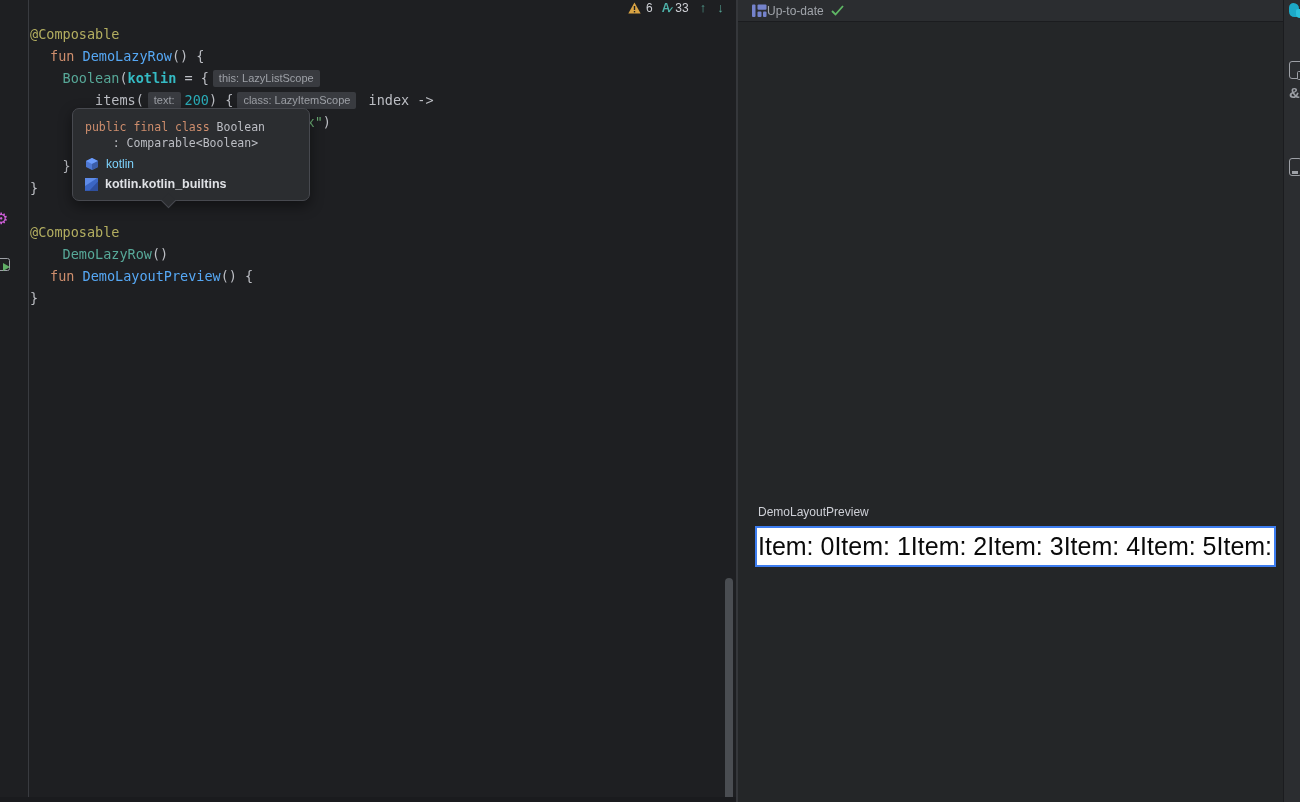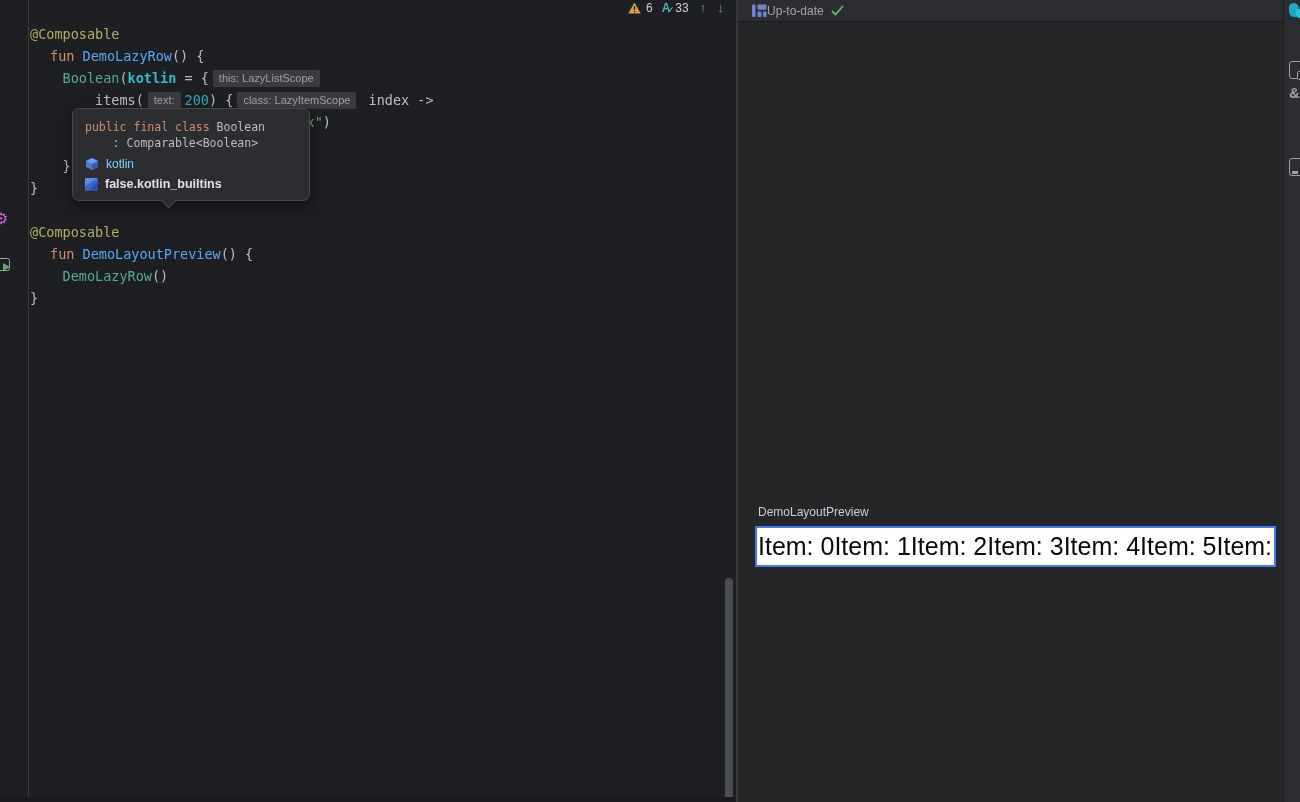--- a/index.html
+++ b/index.html
@@ -95,22 +95,22 @@
       <div class="code-line"><span class="tok-ann">@Composable</span></div>
       <div class="code-line"><span class="tok-kw">fun </span><span class="tok-fn">DemoLazyRow</span><span class="tok-pl">() {</span></div>
       <div class="code-line"><span class="tok-pl">    </span><span class="tok-comp">Boolean</span><span class="tok-pl">(</span><span class="tok-arg">kotlin</span><span class="tok-pl"> = {</span><span class="tok-chip">this: LazyListScope</span></div>
       <div class="code-line"><span class="tok-pl">        </span><span class="tok-plb">items</span><span class="tok-pl">(</span><span class="tok-chip">text:</span><span class="tok-num">200</span><span class="tok-pl">) {</span><span class="tok-chip">class: LazyItemScope</span><span class="tok-pl"> index -&gt;</span></div>
       <div class="code-line"><span class="tok-pl">            </span><span class="tok-plb">Text</span><span class="tok-pl">(</span><span class="tok-chip">text:</span><span class="tok-str">"Item: $index"</span><span class="tok-pl">)</span></div>
       <div class="code-line"><span class="tok-pl">        }</span></div>
       <div class="code-line"><span class="tok-pl">    })</span></div>
       <div class="code-line"><span class="tok-pl">}</span></div>
       <div class="code-line"></div>
       <div class="code-line"><span class="tok-ann">@Composable</span></div>
+      <div class="code-line"><span class="tok-pl">    </span><span class="tok-comp">DemoLazyRow</span><span class="tok-pl">()</span></div>
       <div class="code-line"><span class="tok-kw">fun </span><span class="tok-fn">DemoLayoutPreview</span><span class="tok-pl">() {</span></div>
-      <div class="code-line"><span class="tok-pl">    </span><span class="tok-comp">DemoLazyRow</span><span class="tok-pl">()</span></div>
       <div class="code-line"><span class="tok-pl">}</span></div>
     </div>
 
   <div class="inspections">
     <svg width="13" height="12" viewBox="0 0 13 12">
       <path d="M6.5 0.5 L12.7 11.5 L0.3 11.5 Z" fill="#D9A343"></path>
       <rect x="5.8" y="4" width="1.4" height="4" fill="#1E1F22"></rect>
       <rect x="5.8" y="9" width="1.4" height="1.4" fill="#1E1F22"></rect>
     </svg>
     <span>6</span>
@@ -132,21 +132,21 @@
         <polygon points="7,1 13,4 7,7 1,4" fill="#6B9BFA"></polygon>
         <polygon points="7,7 13,4 13,10 7,13" fill="#3B5DA8"></polygon>
       </svg>
       <span class="tt-link">kotlin</span>
     </div>
     <div class="tt-row">
       <span class="kt-wrap">
           <span class="t1"></span>
           <span class="t2"></span>
         </span>
-      <span class="tt-origin">false.kotlin_builtins</span>
+      <span class="tt-origin">kotlin.kotlin_builtins</span>
     </div>
     <div class="tt-arrow"></div>
   </div>
 </div>
 
 <div class="pane-divider"></div>
 
 <div class="preview-pane">
   <div class="preview-toolbar">
     <svg width="15" height="14" viewBox="0 0 15 14">

